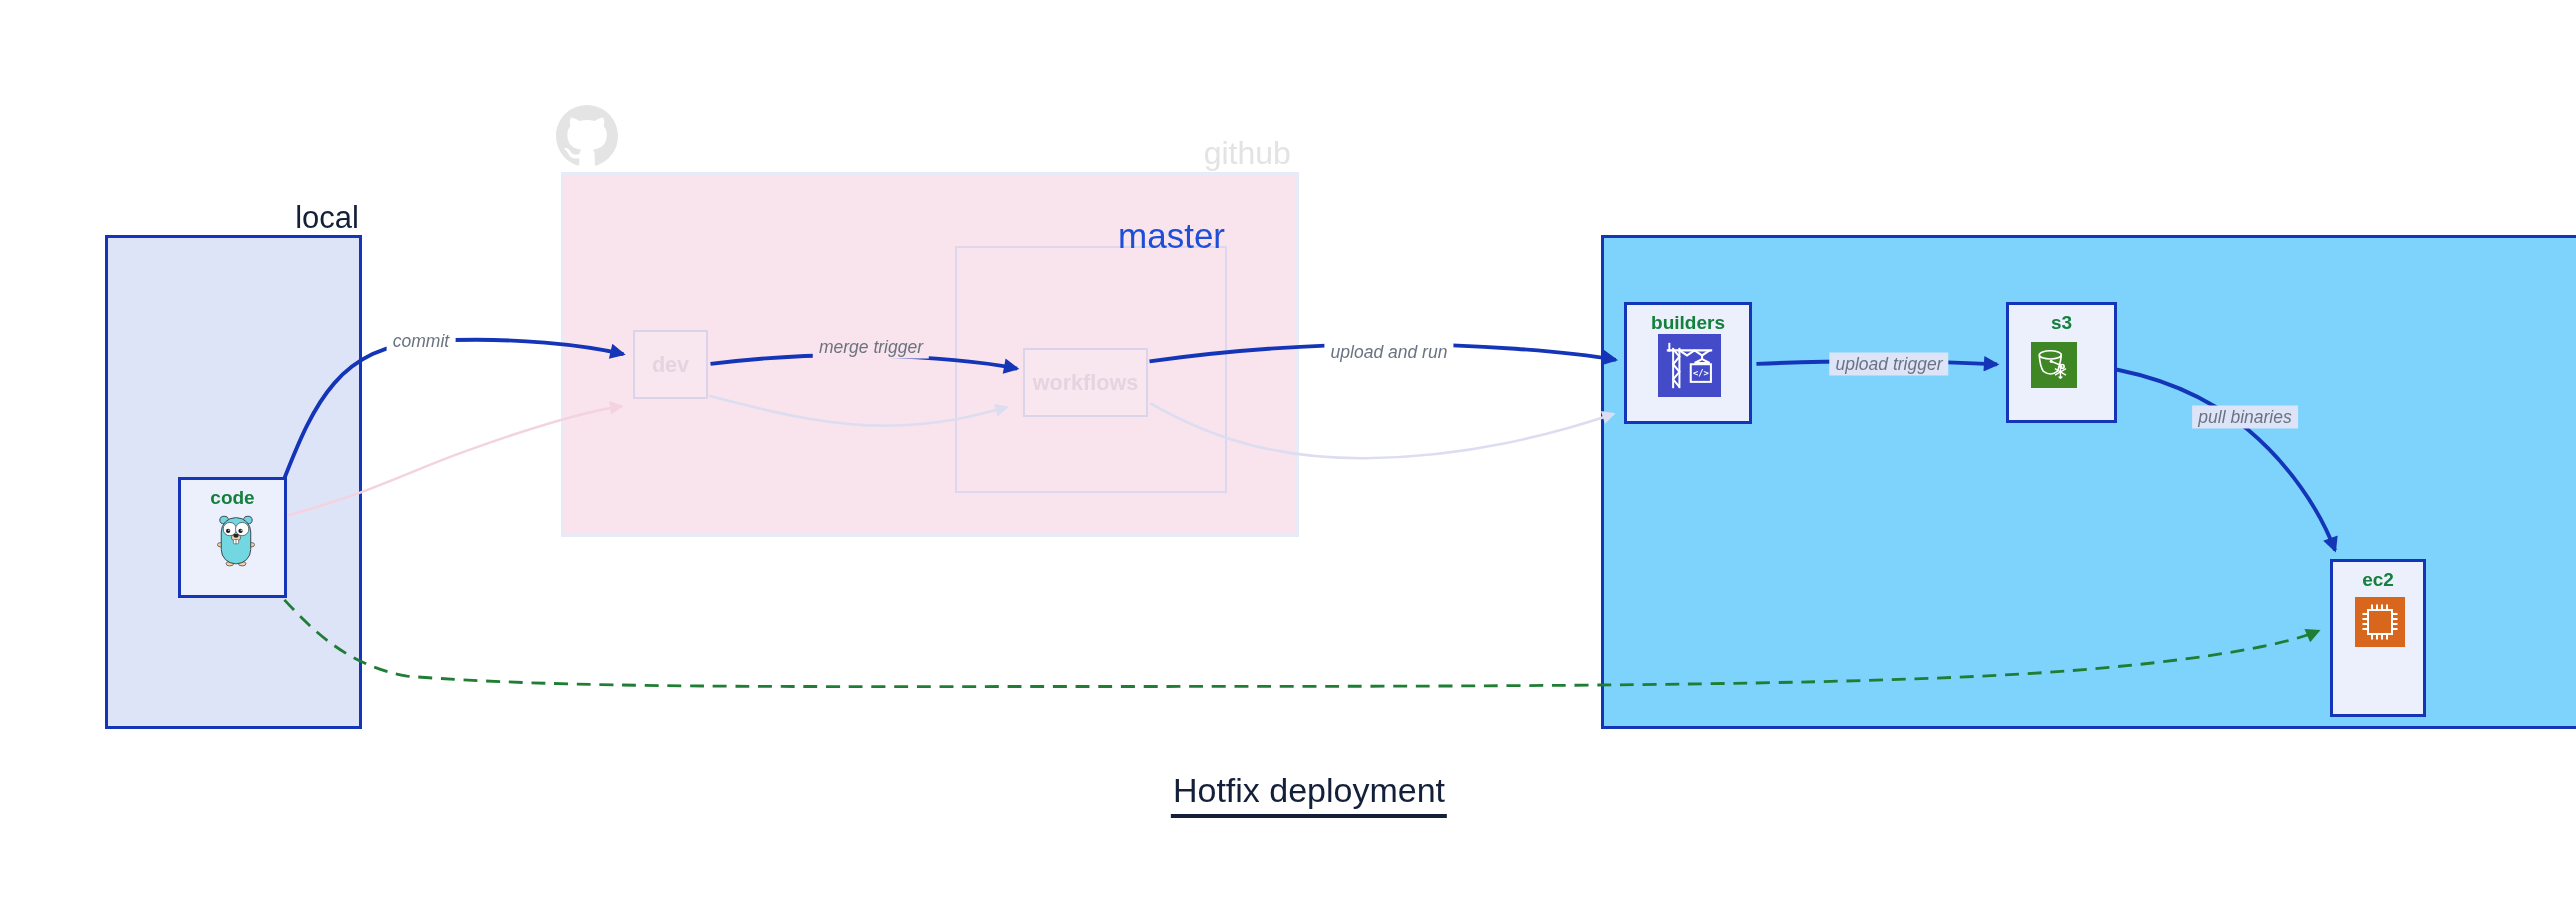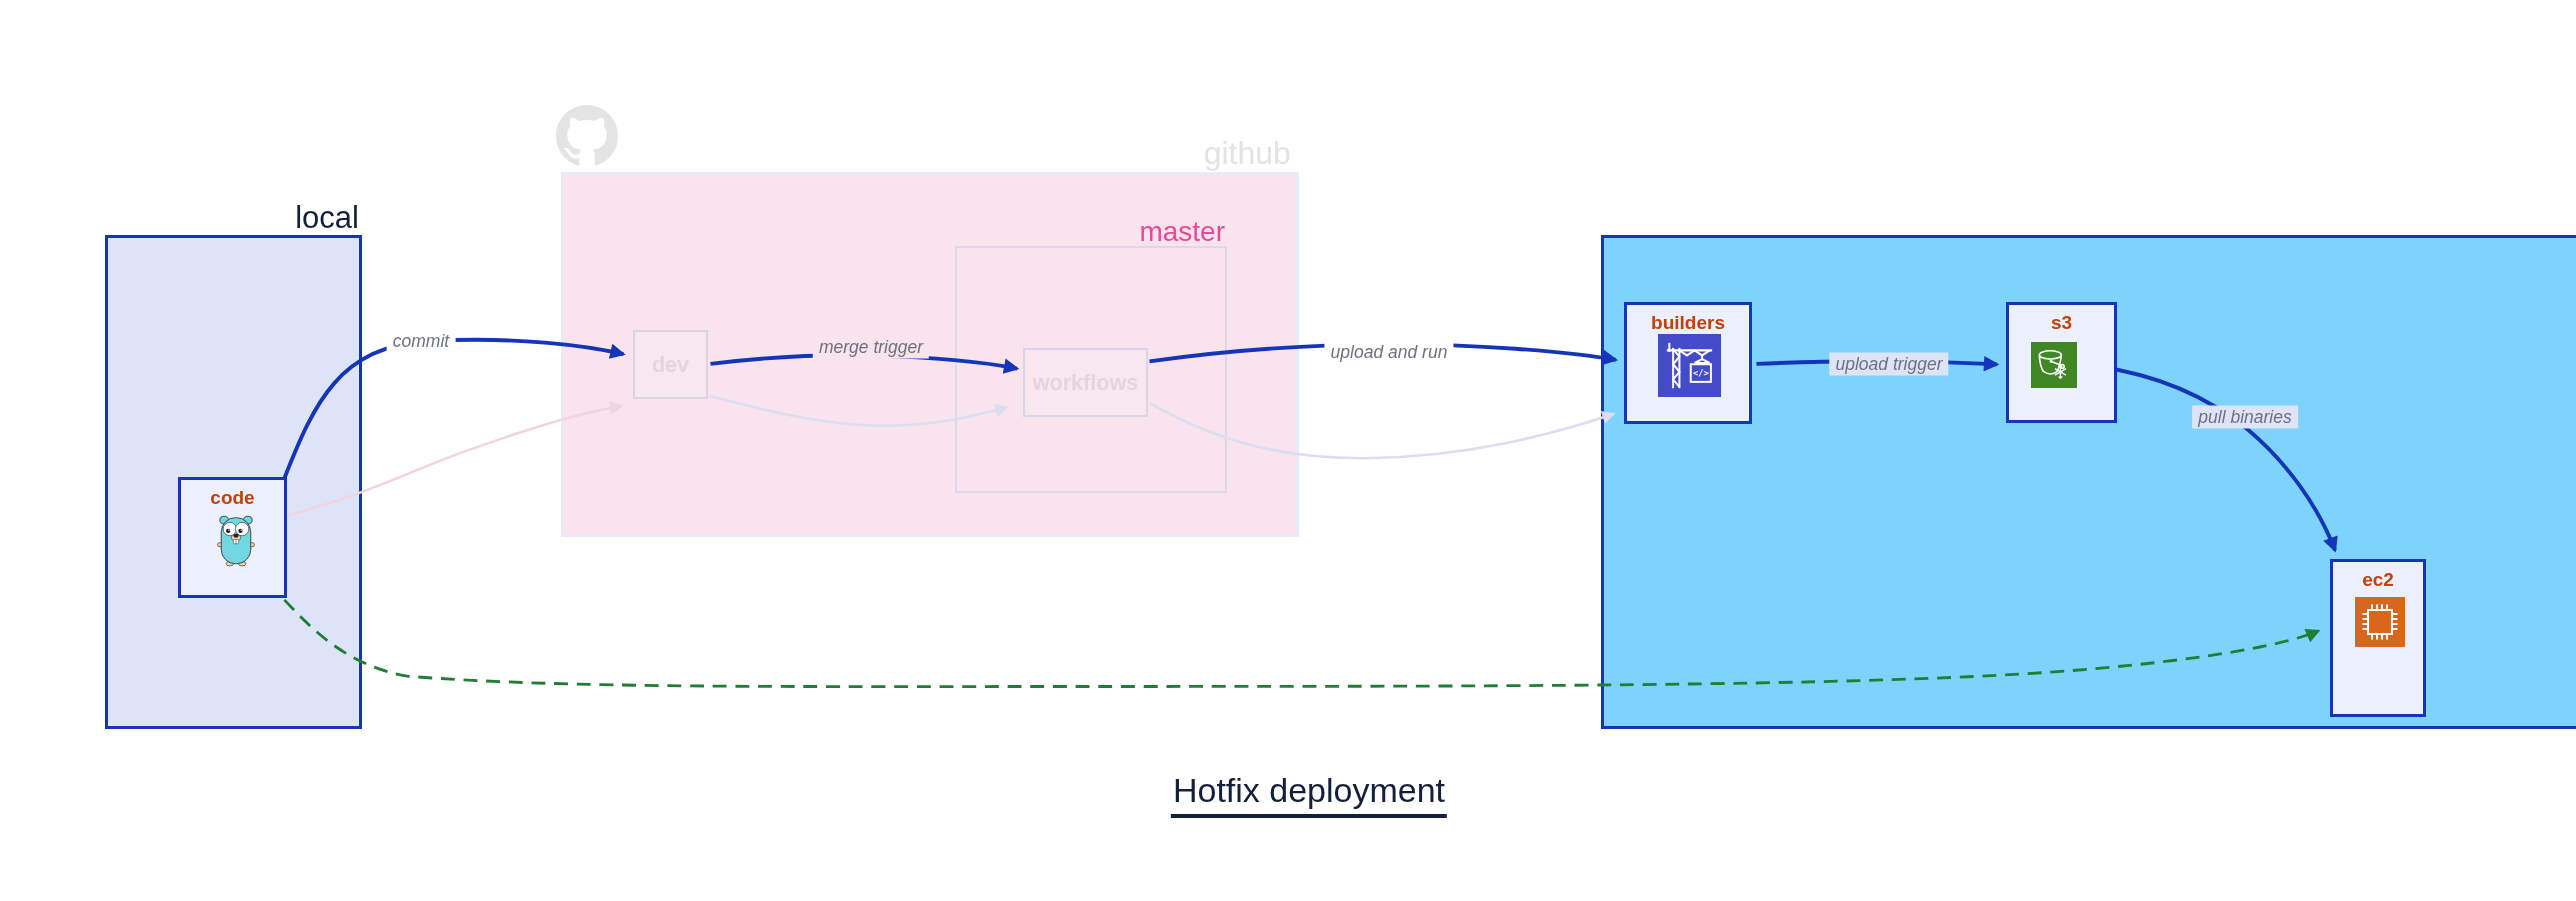--- a/index.html
+++ b/index.html
@@ -18,31 +18,31 @@
   #cluster-aws   { left:1601px; top:235px; width:1096px; height:494px;
     background:#7dd3fc; border:3.1px solid #1435b8; }
   #cluster-github { left:561px; top:172px; width:738px; height:365px;
     background:#f9e3ec; border:3.1px solid #e7ebf8; }
   #cluster-github .cluster-label {
     top:-40px; left:auto; right:5.2px; width:auto; text-align:right;
     font-size:32px; color:#e3e3e3; font-weight:500;
   }
   #cluster-master { left:955px; top:246px; width:272px; height:247px;
     background:transparent; border:2.6px solid #dcd7ec; }
-  #cluster-master .cluster-label { top:-32px; font-size:28px; color:#ec4899; }
+  #cluster-master .cluster-label { top:-32px; font-size:35px; color:#1d4ed8; }
   #octocat-logo { position:absolute; left:555px; top:105px; width:64px; height:62px; z-index:1; }
 
   
   #edge-layer { position:absolute; left:0; top:0; width:2604px; height:902px; z-index:2; }
 
   
   .node { position:absolute; box-sizing:border-box; z-index:3;
     background:#eceffc; border:3.1px solid #1435b8; }
   .node-label { position:absolute; top:7.2px; left:0; width:100%; text-align:center;
-    font-weight:bold; font-size:19px; color:#c2410c; }
+    font-weight:bold; font-size:19px; color:#15803d; }
   .node.faded { background:#f9e7ef; border:2.6px solid #d9d4e9; }
   .node.faded .node-label { color:#e6d3df; font-size:21.6px; top:50%; transform:translateY(-50%); }
   #node-code      { left:178px;  top:477px;  width:109px; height:121px; }
   #node-dev       { left:633px; top:330px;  width:75px; height:69px; }
   #node-workflows { left:1023px; top:348px;  width:125px; height:69px; }
   #node-builders  { left:1624px; top:302px;  width:128px; height:122px; }
   #node-s3        { left:2006px; top:302px;  width:111px; height:121px;padding-left:8px; }
   #node-ec2       { left:2330px; top:559px; width:96px; height:158px; }
   .icon { position:absolute; }
   #icon-gopher   { left:36px; top:31px; width:38px; height:58px; }

